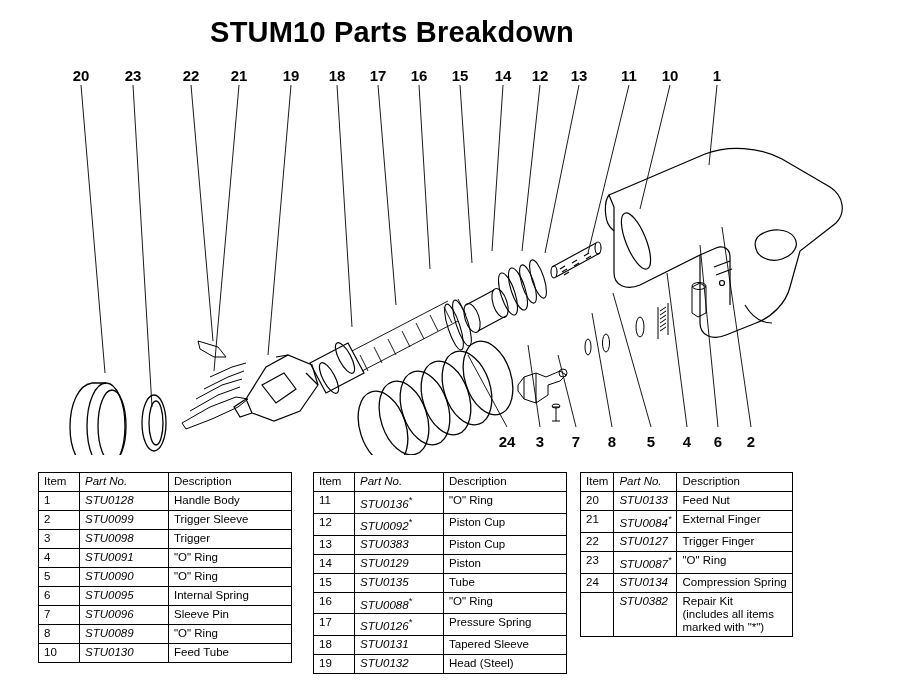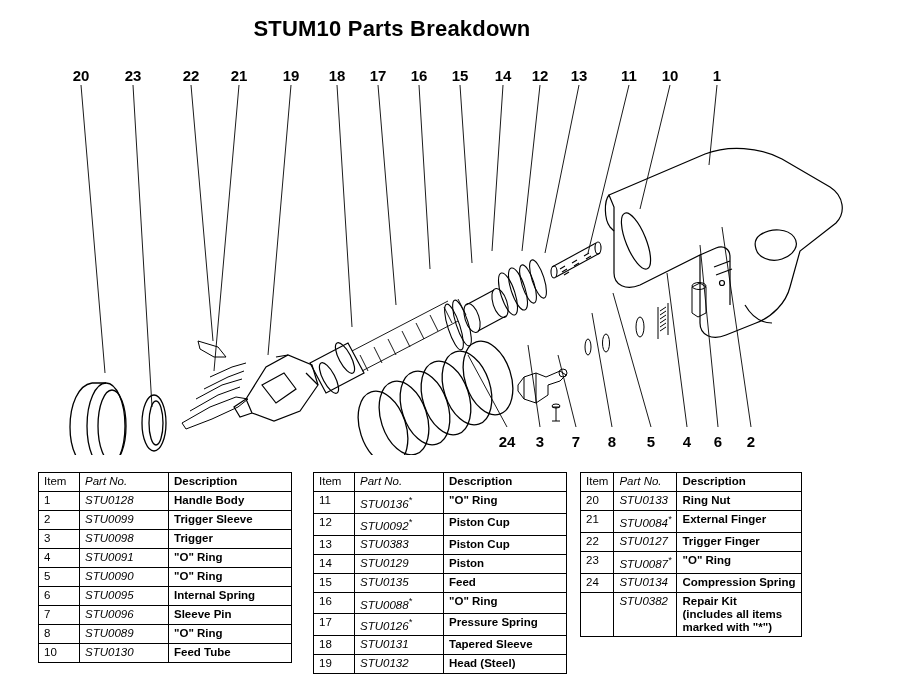--- a/index.html
+++ b/index.html
@@ -19,21 +19,21 @@
     position: relative;
     width: 906px;
     height: 700px;
   }
   #title {
     position: absolute;
     top: 16px;
     left: 0;
     width: 784px;
     text-align: center;
-    font-size: 22px;
+    font-size: 29px;
     font-weight: bold;
     letter-spacing: 0.2px;
   }
   #diagram {
     position: absolute;
     top: 55px;
     left: 0;
     width: 906px;
     height: 400px;
   }
@@ -61,21 +61,21 @@
   table.parts td {
     border: 1px solid #000;
     padding: 2px 5px 2px 5px;
     height: 14px;
     vertical-align: top;
     line-height: 13px;
     white-space: nowrap;
   }
   table.parts td.c-item { width: 30px; }
   table.parts td.c-part { width: 78px; font-style: italic; }
-  table.parts td.c-desc { width: 112px; font-weight: bold; }
+  table.parts td.c-desc { width: 112px; }
   #table1 { left: 38px; }
   #table2 { left: 313px; }
   #table3 { left: 580px; }
   #table3 td.c-desc { width: 120px; }
   .hdr { font-weight: normal; }
   .star {
     font-size: 9px;
     vertical-align: super;
   }
   .multiline {
@@ -352,21 +352,21 @@
             <td class="c-desc">Piston Cup</td>
           </tr>
           <tr>
             <td class="c-item">14</td>
             <td class="c-part"><span>STU0129</span></td>
             <td class="c-desc">Piston</td>
           </tr>
           <tr>
             <td class="c-item">15</td>
             <td class="c-part"><span>STU0135</span></td>
-            <td class="c-desc">Feed</td>
+            <td class="c-desc">Tube</td>
           </tr>
           <tr>
             <td class="c-item">16</td>
             <td class="c-part"><span>STU0088</span><span class="star">*</span></td>
             <td class="c-desc">"O" Ring</td>
           </tr>
           <tr>
             <td class="c-item">17</td>
             <td class="c-part"><span>STU0126</span><span class="star">*</span></td>
             <td class="c-desc">Pressure Spring</td>
@@ -386,21 +386,21 @@
     <table class="parts" id="table3">
       <tbody>
           <tr>
             <td class="c-item hdr">Item</td>
             <td class="c-part hdr">Part No.</td>
             <td class="c-desc hdr">Description</td>
           </tr>
           <tr>
             <td class="c-item">20</td>
             <td class="c-part"><span>STU0133</span></td>
-            <td class="c-desc">Ring Nut</td>
+            <td class="c-desc">Feed Nut</td>
           </tr>
           <tr>
             <td class="c-item">21</td>
             <td class="c-part"><span>STU0084</span><span class="star">*</span></td>
             <td class="c-desc">External Finger</td>
           </tr>
           <tr>
             <td class="c-item">22</td>
             <td class="c-part"><span>STU0127</span></td>
             <td class="c-desc">Trigger Finger</td>

